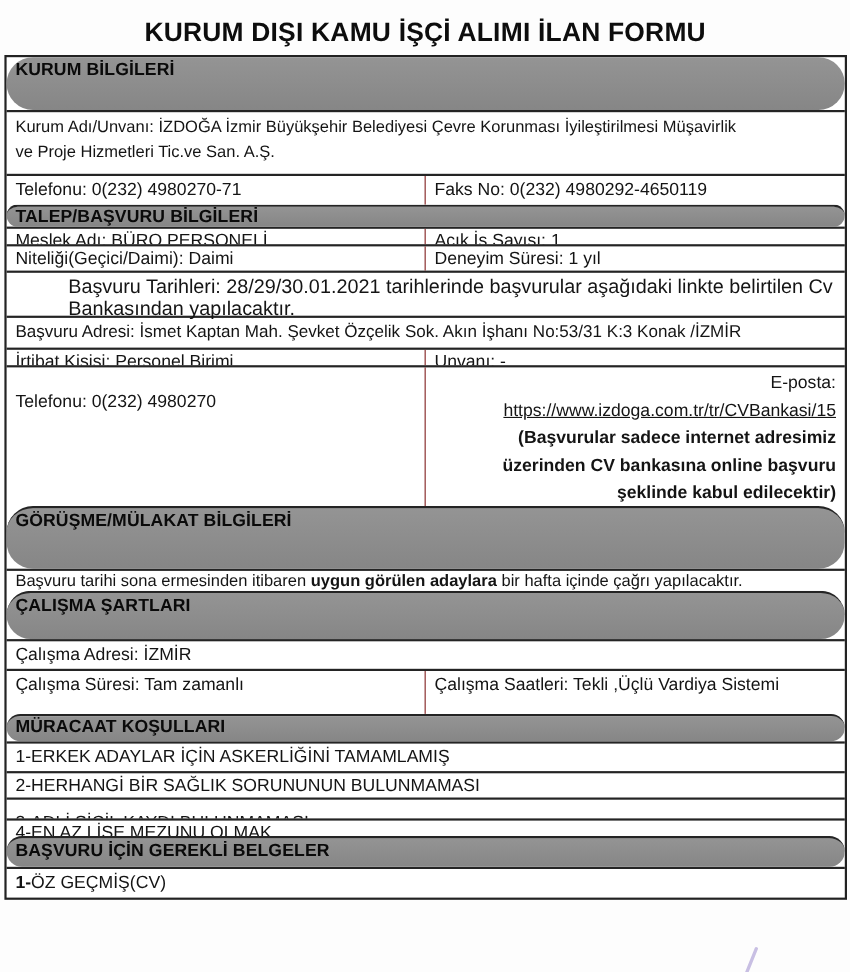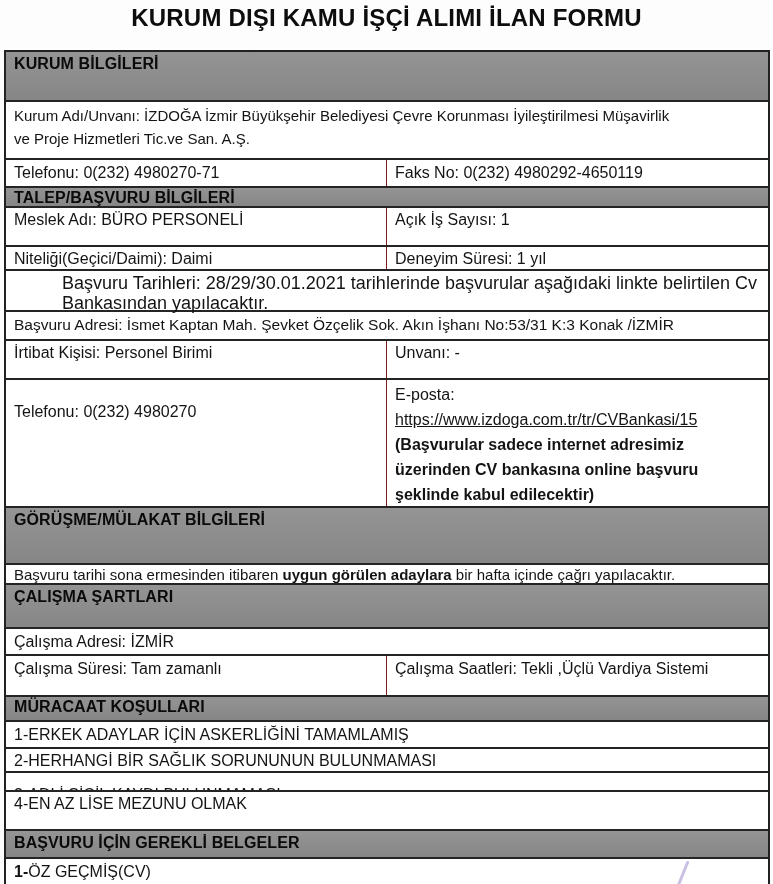--- a/index.html
+++ b/index.html
@@ -11,60 +11,61 @@
     font-family:"Liberation Sans", sans-serif;
     color:#141414;
     overflow:hidden;
     margin:0 auto;
   }
   .doc-title {
     text-align:center;
     font-weight:bold;
     font-size:24px;
     letter-spacing:0.2px;
-    padding-top:4px;
+    padding-top:16px;
     color:#0d0d0d;
   }
   .form-table {
     position:absolute;
     left:4px; top:50px; width:766px;
     border:2px solid #222;
     background:#fff;
   }
   .form-table > * + * { border-top:2px solid #242424; }
 
   .bar {
     background:linear-gradient(#949494, #868686);
     font-weight:bold;
     font-size:16px;
     color:#0a0a0a;
     padding:2px 8px 0 8px;
     letter-spacing:0.1px;
+    border-radius:24px;
   }
   .row { font-size:16px; line-height:20px; }
   .cell { padding:2px 8px; height:100%; }
   .split { display:flex; }
   .split .left { width:381px; border-right:1px solid #7f1d1d; flex:none; }
   .split .right { flex:1; }
 
   .h48{height:48px} .h58{height:58px} .h54{height:54px} .h28{height:28px}
-  .h20{height:20px} .h23{height:39px} .h24{height:24px} .h41{height:41px}
+  .h20{height:20px} .h23{height:16px} .h24{height:24px} .h41{height:41px}
   .h29{height:29px} .h128{height:128px} .h55{height:57px} .h44{height:44px}
   .h27{height:27px} .h25{height:25px} .h19{height:19px}
 
   .pt3 { padding-top:3px; }
   .pt12 { padding-top:12px; }
   .pt22 { padding-top:22px; }
   .bar.tight { padding-top:1px; line-height:18px; }
   .nowrap { white-space:nowrap; overflow:hidden; }
   .b { font-weight:bold; }
   .kurum-line { line-height:23px; font-size:15px; white-space:nowrap; }
   .tarih-line { line-height:20px; font-size:18px; white-space:nowrap;margin-left:48px; }
   .gorusme-line { font-size:15px; line-height:17px; white-space:nowrap; padding-top:1px; }
-  .eposta-cell { line-height:25px; padding-top:2px; }
+  .eposta-cell { line-height:25px; padding-top:2px;text-align:right; }
   .eposta-cell .link {
     color:#141414; text-decoration:underline; cursor:pointer;
   }
   .h19 .cell { padding-top:13px; line-height:17px; }
   .pen-mark {
     position:absolute;
     left:681px; top:860px;
     width:3px; height:30px;
     background:rgba(136,116,196,0.45);
     border-radius:2px;

